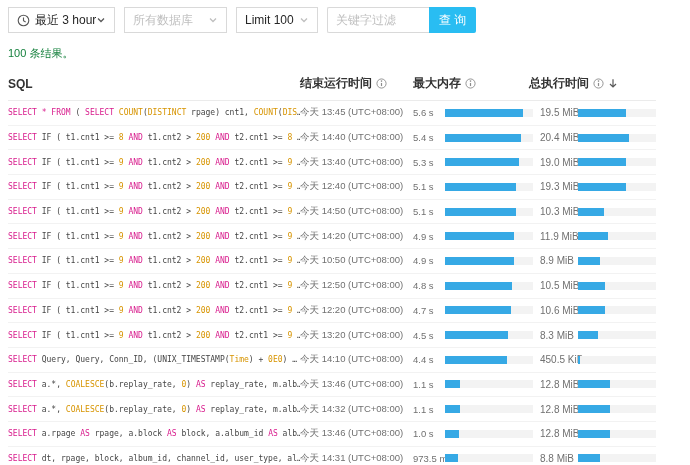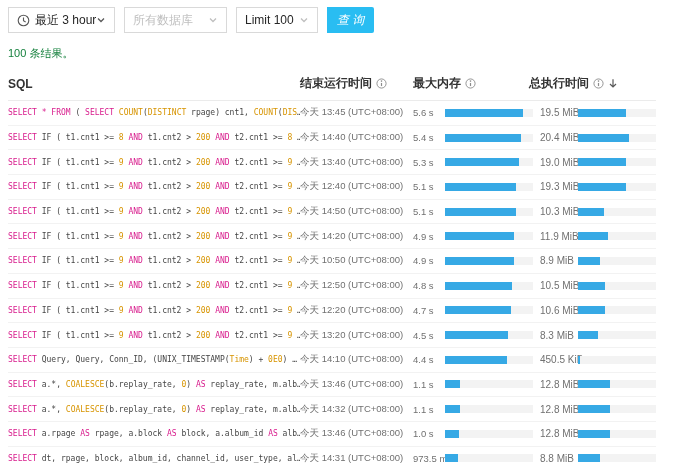--- a/index.html
+++ b/index.html
@@ -20,21 +20,21 @@
   .dd-time .left { display: flex; align-items: center; gap: 5px; }
   .chev { display: flex; color: #bfbfbf; }
   .dd-time .chev { color: #595959; }
   .search-group { display: flex; align-items: stretch; }
   .kw-input { width: 102px; height: 26px; border: 1px solid #d9d9d9; border-right: none;
     border-radius: 2px 0 0 2px; font-size: 12px; padding: 0 8px; outline: none;
     font-family: "Liberation Sans", "DejaVu Sans", sans-serif; }
   .kw-input::placeholder { color: #bfbfbf; }
   .search-btn { height: 26px; min-width: 44px; border: none; border-radius: 0 2px 2px 0;
     background: var(--accent, #29bdf2); color: #fff; font-size: 12px; cursor: pointer; padding: 0 10px;
-    font-family: "Liberation Sans", "DejaVu Sans", sans-serif; white-space: nowrap; font-style: italic; }
+    font-family: "Liberation Sans", "DejaVu Sans", sans-serif; white-space: nowrap; }
 
   
   .summary { font-size: 11px; color: #15803d; padding: 13px 0 0 8px; }
 
   
   .table { padding: 14px 34px 0 8px; }
   .hrow { display: flex; align-items: center; padding-bottom: 8px; border-bottom: 1px solid #ebebeb; }
   .hcell { font-size: 12px; font-weight: bold; color: #333; display: flex; align-items: center; gap: 4px;
     white-space: nowrap; }
   .h-sql { flex: 1; min-width: 0; }
@@ -94,20 +94,21 @@
     <div class="control dd dd-limit">
       <span class="lbl">Limit 100</span>
       <span class="chev icon">
         <svg width="10" height="10" viewBox="0 0 10 10">
             <path d="M2 3.5 L5 6.5 L8 3.5" fill="none" stroke="currentColor" stroke-width="1.3"></path>
           </svg>
       </span>
     </div>
 
     <div class="search-group">
+      <input class="kw-input" type="text" placeholder="关键字过滤" style="">
       <button class="search-btn">查 询</button>
     </div>
   </div>
 
   <div class="summary">100 条结果。</div>
 
   <div class="table">
     <div class="hrow">
       <div class="hcell h-sql">
         <span>SQL</span>

